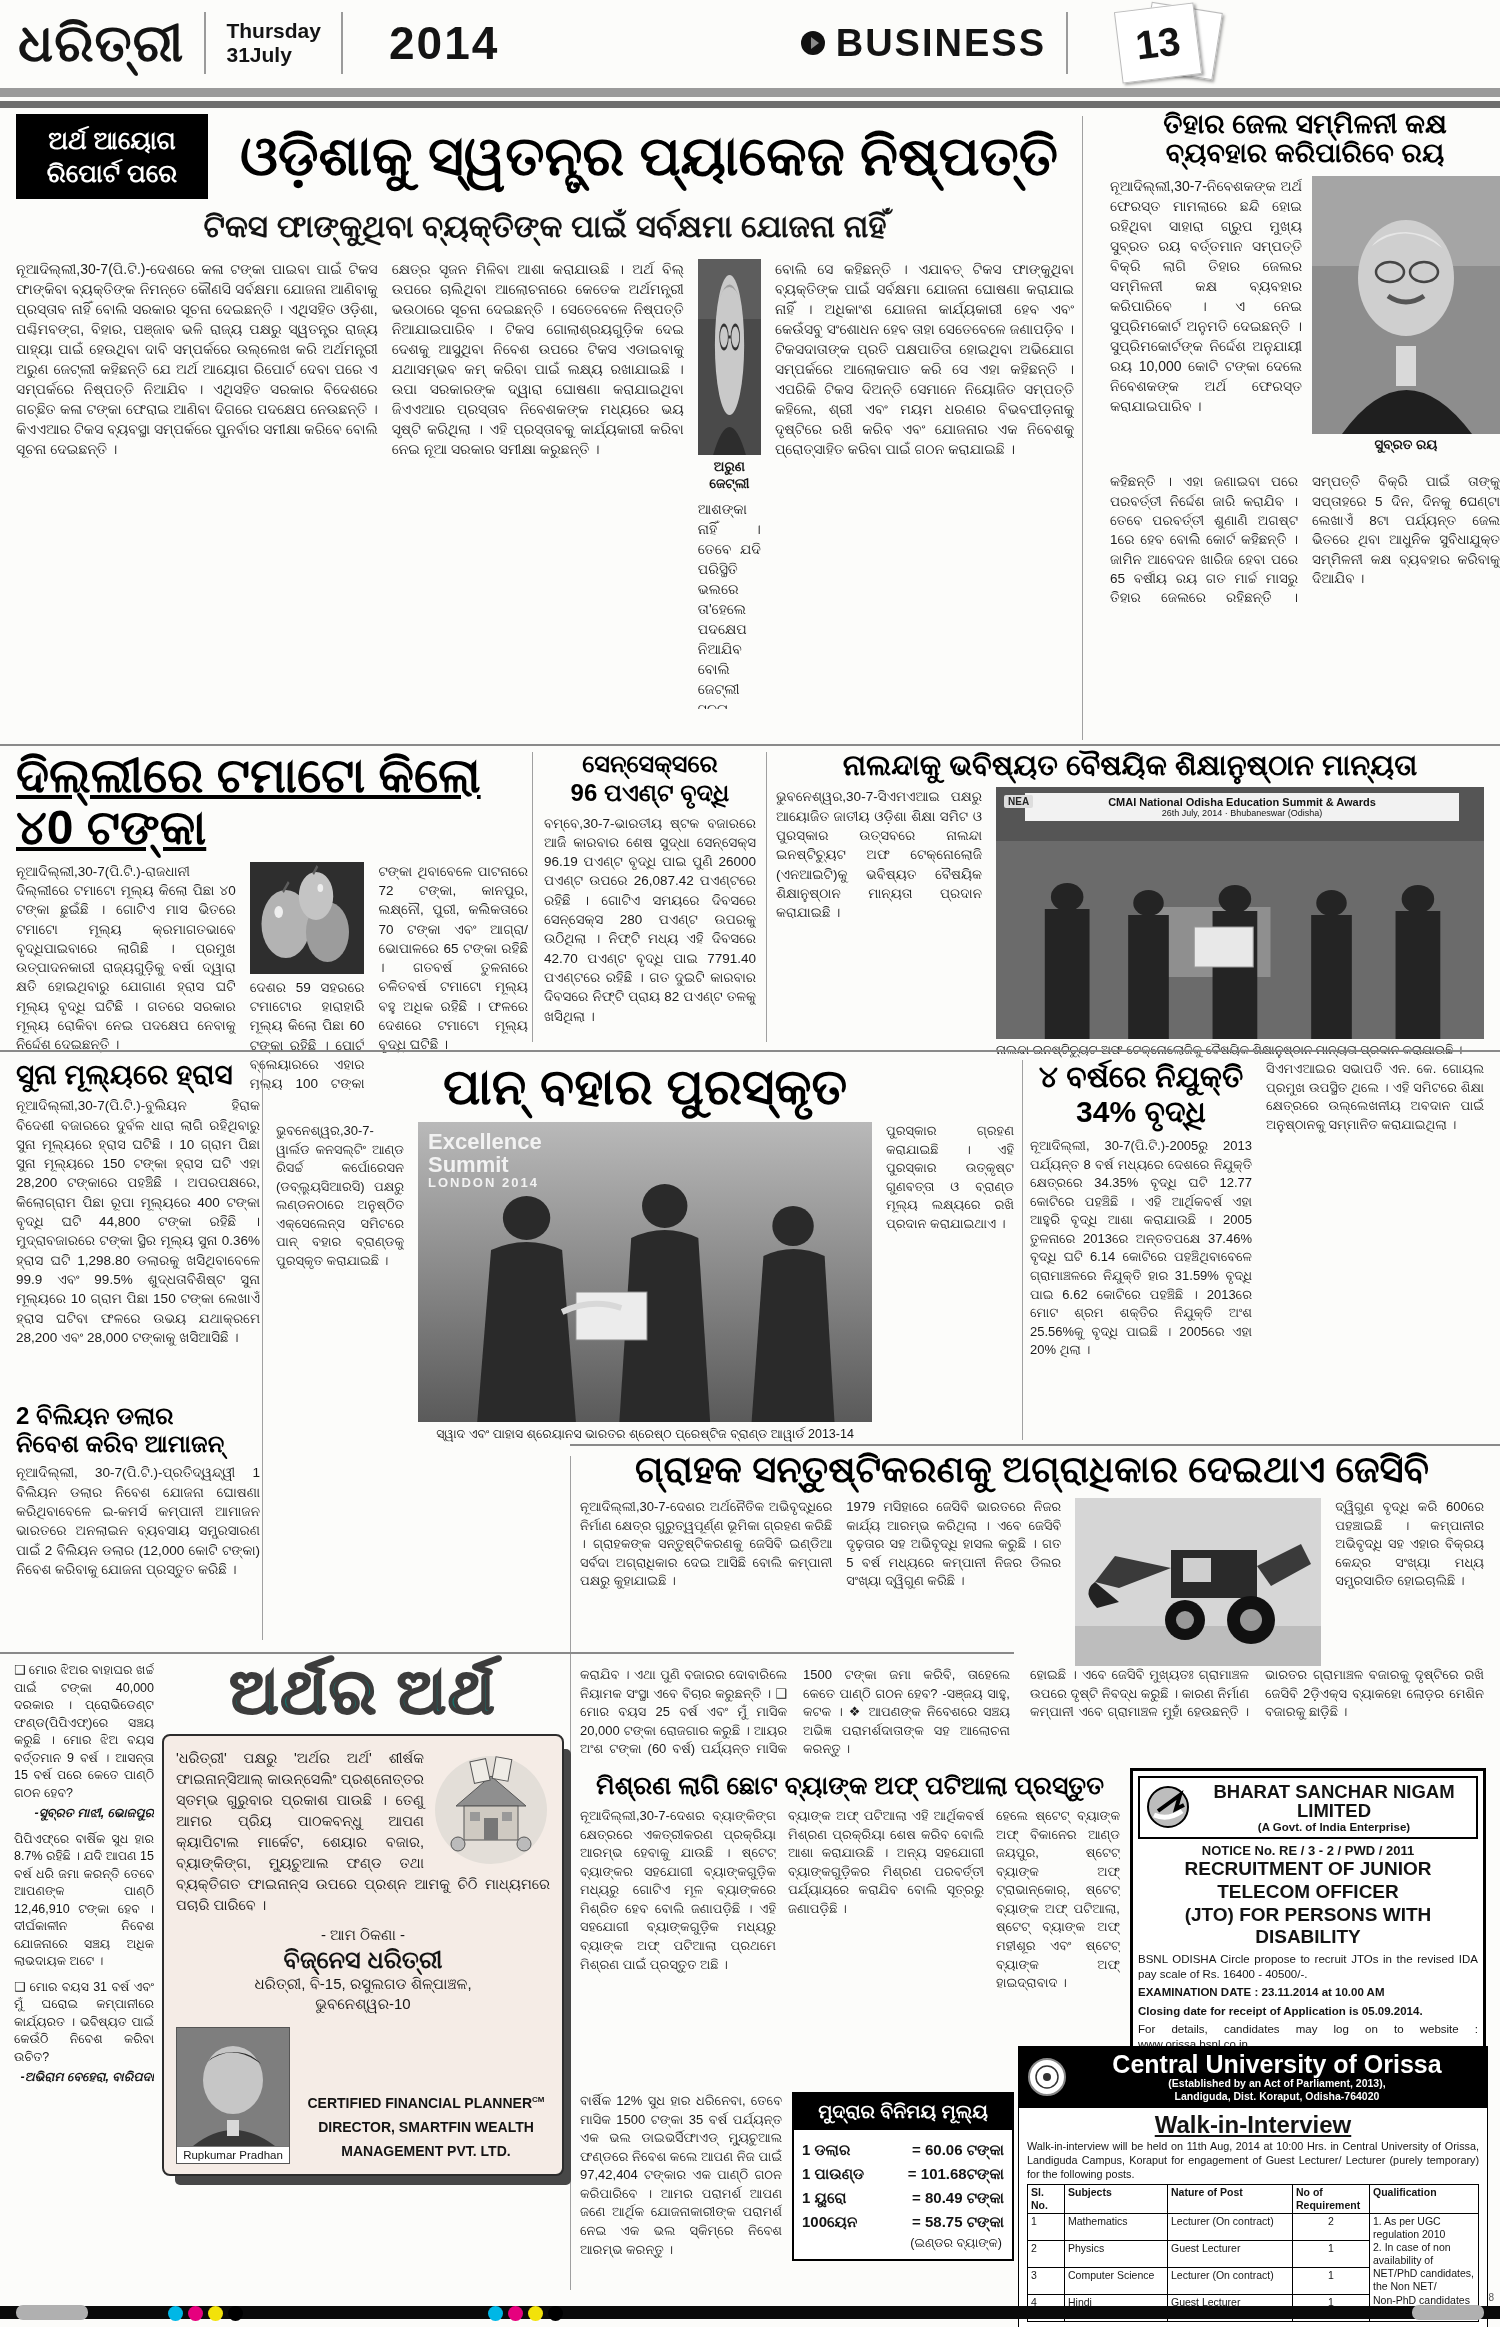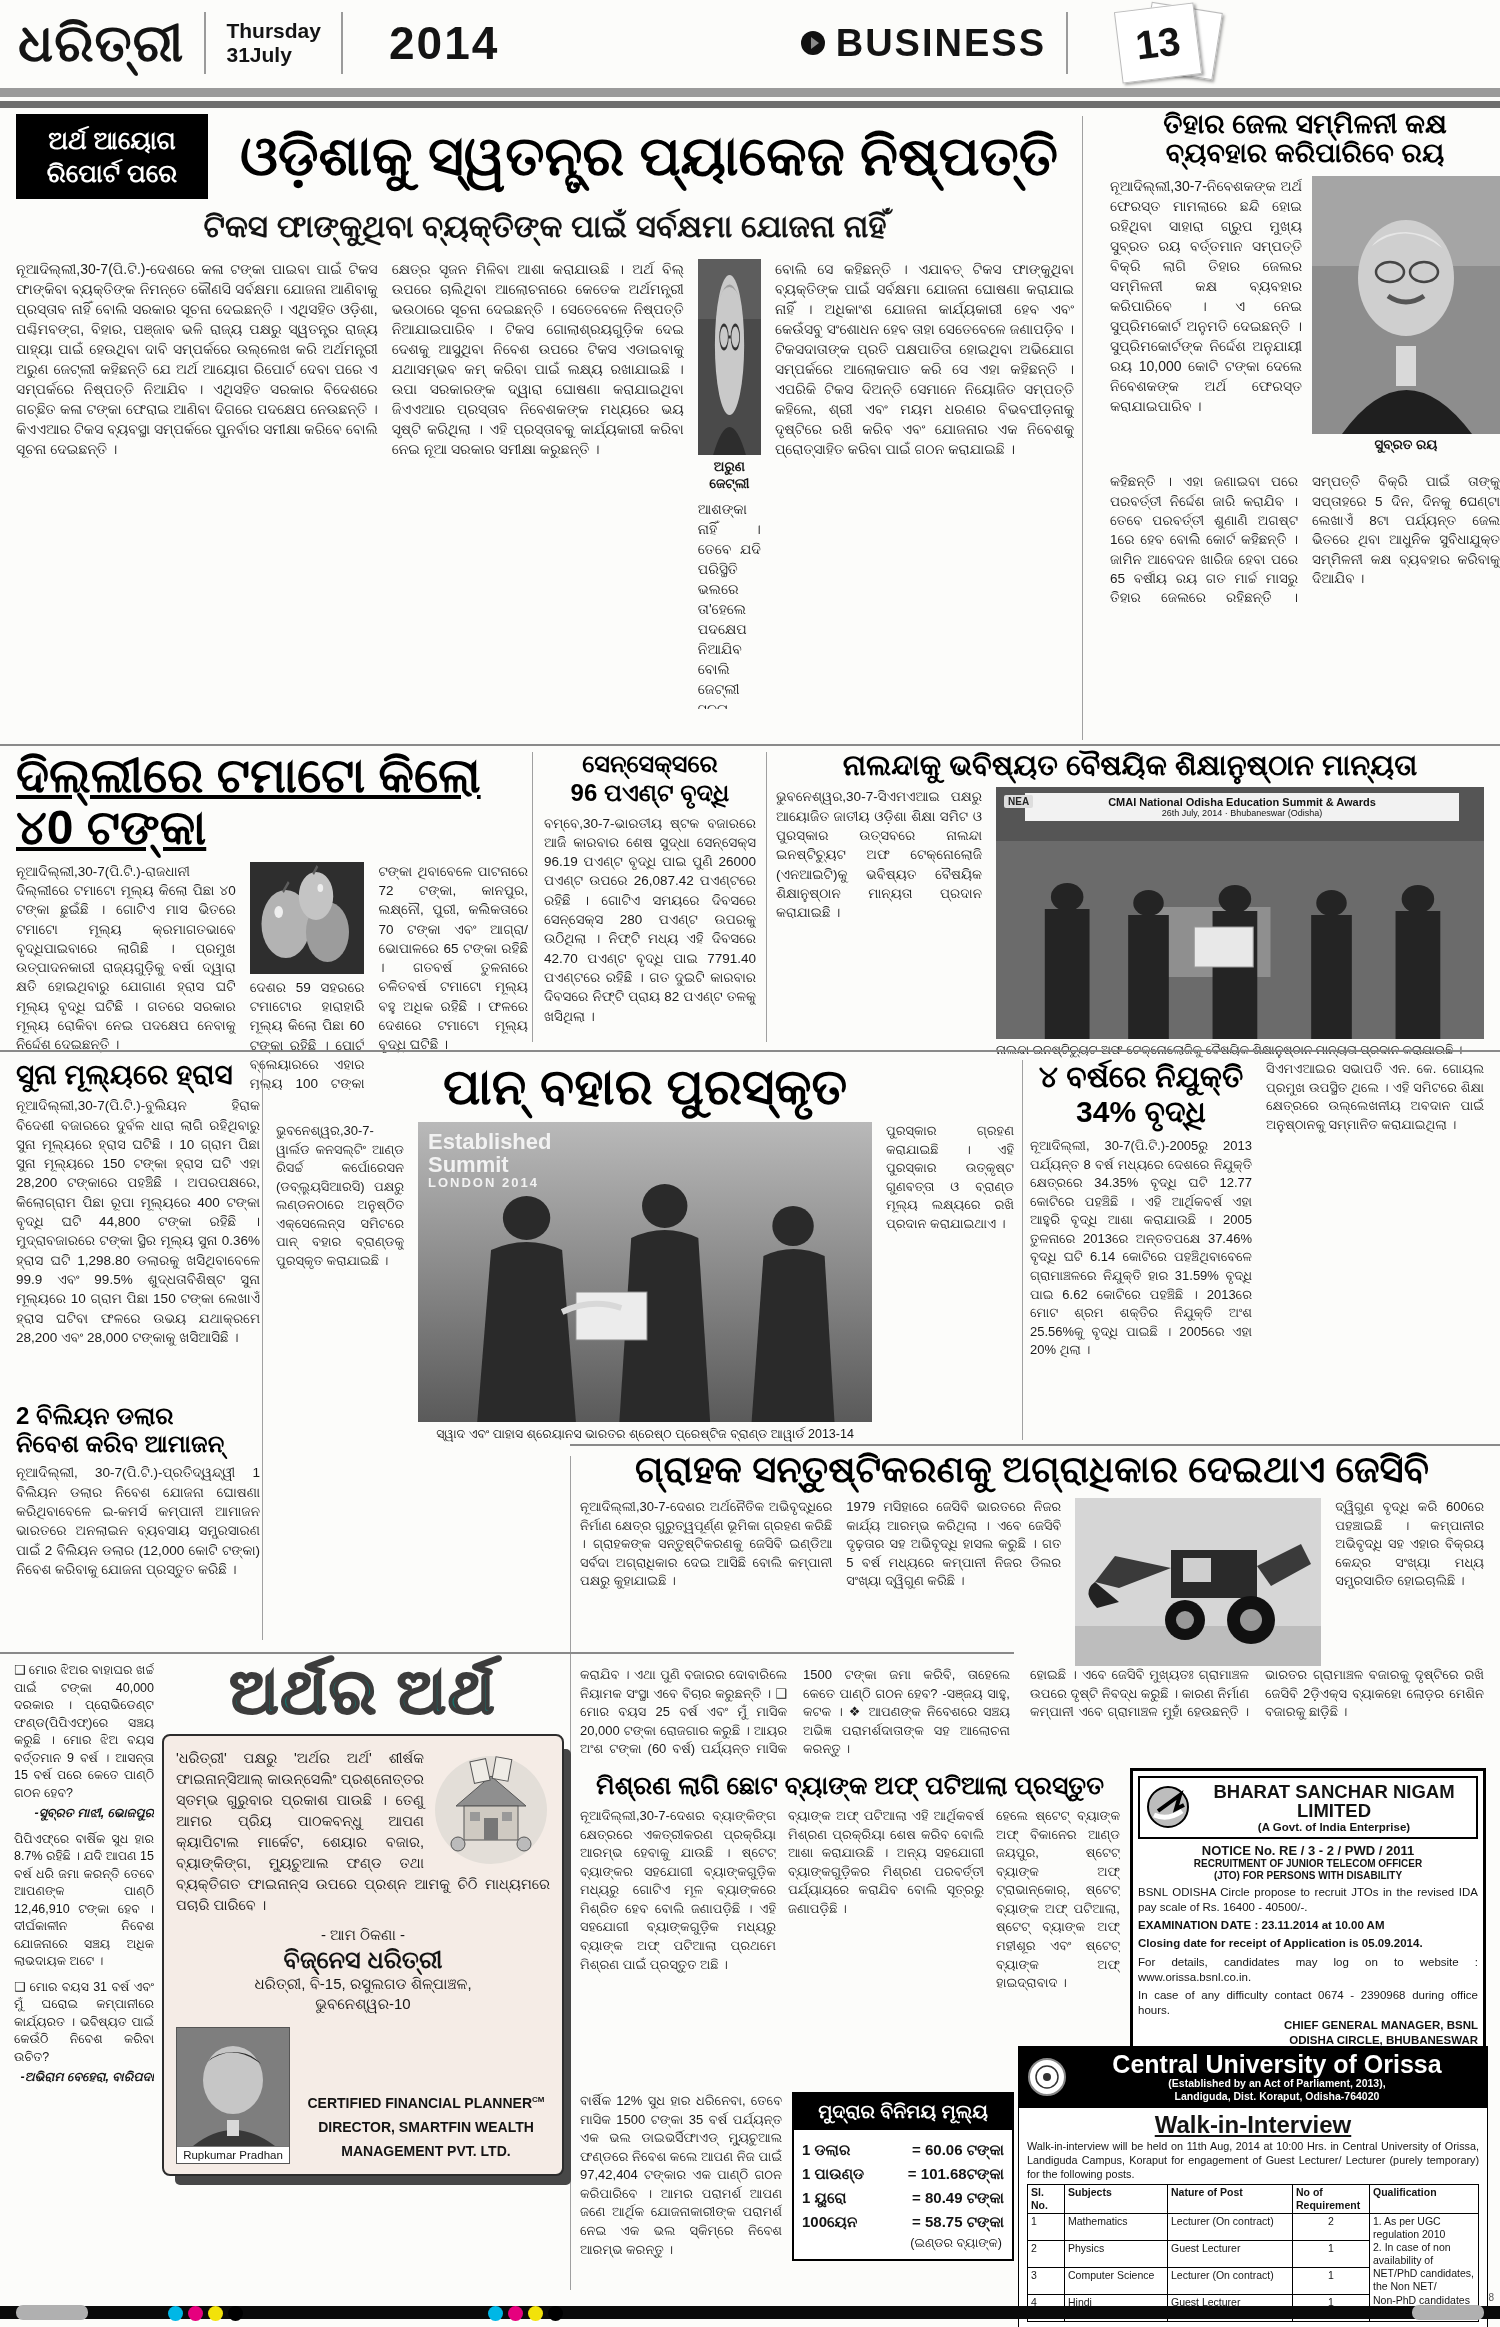--- a/index.html
+++ b/index.html
@@ -96,21 +96,21 @@
   .cur-body{padding:8px 8px 4px;}
   .cur-row{display:flex;justify-content:space-between;font-size:15px;font-weight:600;padding:3px 0;}
   .cur-note{text-align:right;font-size:12.5px;padding:2px 2px 4px;}
   
   .bsnl{position:absolute;left:1130px;top:1768px;width:356px;border:3px solid #000;background:#fff;padding:5px;box-sizing:border-box;}
   .bsnl-head{border:2px solid #000;display:flex;align-items:center;gap:8px;padding:4px 6px;}
   .bsnl-logo{flex:0 0 44px;height:44px;}
   .bsnl-title{flex:1;text-align:center;font-weight:800;font-size:18.5px;line-height:1.05;}
   .bsnl-sub{font-size:11.5px;font-weight:700;}
   .bsnl-notice{text-align:center;font-weight:800;font-size:13px;margin-top:4px;}
-  .bsnl-h2{text-align:center;font-weight:800;font-size:10px;line-height:1.2;}
+  .bsnl-h2{text-align:center;font-weight:800;font-size:19px;line-height:1.2;}
   .bsnl-p{font-size:11.5px;line-height:1.32;margin-top:3px;text-align:justify;}
   .bsnl-sign{text-align:right;font-weight:800;font-size:11.5px;line-height:1.3;}
   .cuo{position:absolute;left:1018px;top:2046px;width:468px;border:1px solid #000;background:#fff;}
   .cuo-head{background:#000;color:#fff;display:flex;align-items:center;gap:8px;padding:4px 8px;}
   .cuo-logo{flex:0 0 40px;height:40px;}
   .cuo-htxt{flex:1;text-align:center;}
   .cuo-title{font-size:25px;font-weight:700;line-height:1.05;}
   .cuo-sub{font-size:10.5px;font-weight:700;line-height:1.25;}
   .cuo-body{padding:3px 8px 5px;}
   .cuo-wii{text-align:center;font-size:24px;font-weight:800;text-decoration:underline;}
@@ -320,21 +320,21 @@
               <path d="M60 300 L74 128 Q110 112 146 128 L160 300 Z"></path>
             <ellipse cx="250" cy="84" rx="23" ry="22"></ellipse>
               <path d="M204 300 L216 116 Q250 100 284 116 L296 300 Z"></path>
             <ellipse cx="380" cy="104" rx="21" ry="20"></ellipse>
               <path d="M338 300 L350 134 Q380 120 412 134 L422 300 Z"></path>
           </g>
           <rect x="160" y="170" width="72" height="48" fill="#ececec" stroke="#888"></rect>
           <path d="M146 190 q30 -14 60 -4" stroke="#d8d8d8" stroke-width="6" fill="none"></path>
         </svg>
         <div style="position:absolute;left:10px;top:8px;color:#f2f2f2;font-weight:700;line-height:1.05;">
-          <div style="font-size:22px;">Established</div>
+          <div style="font-size:22px;">Excellence</div>
           <div style="font-size:22px;">Summit</div>
           <div style="font-size:13px;letter-spacing:2px;">LONDON 2014</div>
         </div>
       </div>
       <div class="body-text" style="flex:0 0 128px;font-size:13px;height:300px;">ପୁରସ୍କାର ଗ୍ରହଣ କରାଯାଇଛି । ଏହି ପୁରସ୍କାର ଉତ୍କୃଷ୍ଟ ଗୁଣବତ୍ତା ଓ ବ୍ରାଣ୍ଡ ମୂଲ୍ୟ ଲକ୍ଷ୍ୟରେ ରଖି ପ୍ରଦାନ କରାଯାଇଥାଏ ।</div>
     </div>
     <div class="caption" style="font-weight:400;font-size:12.5px;margin-top:5px;">ସ୍ୱାଦ ଏବଂ ପାହାସ ଶ୍ରେୟାନସ ଭାରତର ଶ୍ରେଷ୍ଠ ପ୍ରେଷ୍ଟିଜ ବ୍ରାଣ୍ଡ ଆୱାର୍ଡ 2013-14</div>
   </div>
 
   <div class="vrule" style="left:1022px;top:1060px;height:380px;"></div>

